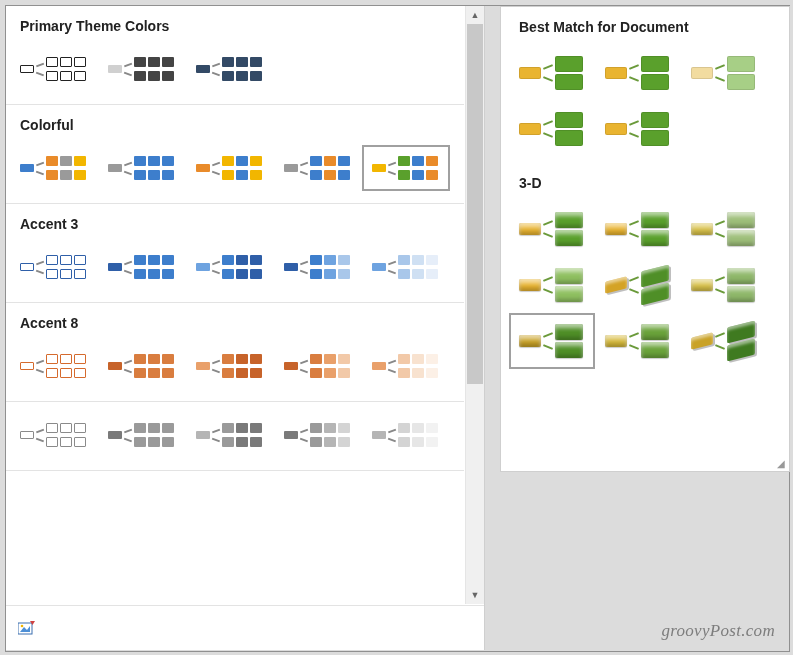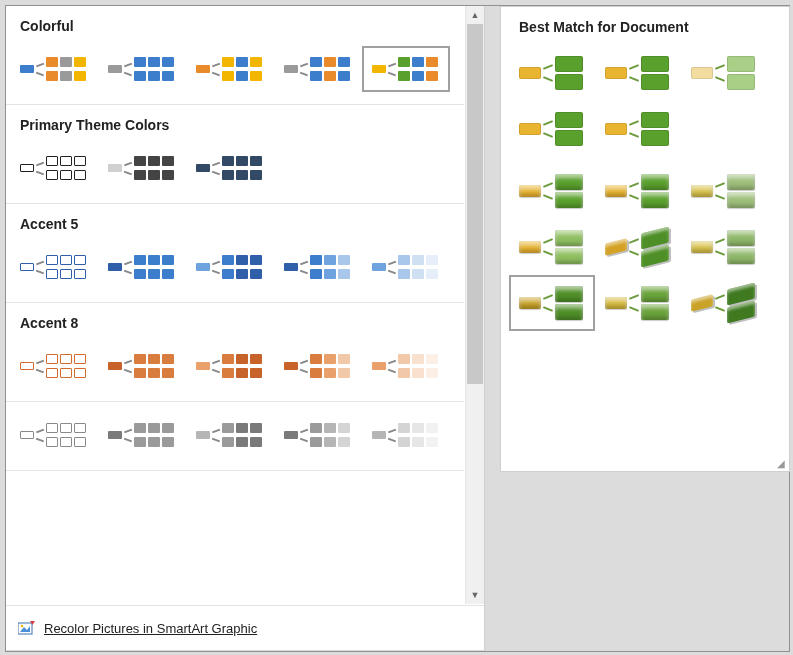--- a/index.html
+++ b/index.html
@@ -295,20 +295,79 @@
 }
 </style>
 </head>
 <body>
 
 <div class="frame">
 
   <div class="left-panel">
     <div class="left-scroll" id="left-scroll">
         <div class="section">
+          <div class="section-header">Primary Theme Colors</div>
+          <div class="thumbs-row">
+            <div class="thumb">
+              <div class="sa outline" style="--c1: #222;">
+                <div class="lead" style="background: rgb(34, 34, 34);"></div>
+                <div class="conn"></div>
+                <div class="pair p1">
+                  <div class="b" style="background: rgb(34, 34, 34);"></div>
+                  <div class="b" style="background: rgb(34, 34, 34);"></div>
+                </div>
+                <div class="pair p2">
+                  <div class="b" style="background: rgb(34, 34, 34);"></div>
+                  <div class="b" style="background: rgb(34, 34, 34);"></div>
+                </div>
+                <div class="pair p3">
+                  <div class="b" style="background: rgb(34, 34, 34);"></div>
+                  <div class="b" style="background: rgb(34, 34, 34);"></div>
+                </div>
+              </div>
+            </div>
+            <div class="thumb">
+              <div class="sa" style="--c1: #d0d0d0;">
+                <div class="lead" style="background: rgb(208, 208, 208);"></div>
+                <div class="conn"></div>
+                <div class="pair p1">
+                  <div class="b" style="background: rgb(68, 68, 68);"></div>
+                  <div class="b" style="background: rgb(68, 68, 68);"></div>
+                </div>
+                <div class="pair p2">
+                  <div class="b" style="background: rgb(68, 68, 68);"></div>
+                  <div class="b" style="background: rgb(68, 68, 68);"></div>
+                </div>
+                <div class="pair p3">
+                  <div class="b" style="background: rgb(68, 68, 68);"></div>
+                  <div class="b" style="background: rgb(68, 68, 68);"></div>
+                </div>
+              </div>
+            </div>
+            <div class="thumb">
+              <div class="sa" style="--c1: #334a66;">
+                <div class="lead" style="background: rgb(51, 74, 102);"></div>
+                <div class="conn"></div>
+                <div class="pair p1">
+                  <div class="b" style="background: rgb(51, 74, 102);"></div>
+                  <div class="b" style="background: rgb(51, 74, 102);"></div>
+                </div>
+                <div class="pair p2">
+                  <div class="b" style="background: rgb(51, 74, 102);"></div>
+                  <div class="b" style="background: rgb(51, 74, 102);"></div>
+                </div>
+                <div class="pair p3">
+                  <div class="b" style="background: rgb(51, 74, 102);"></div>
+                  <div class="b" style="background: rgb(51, 74, 102);"></div>
+                </div>
+              </div>
+            </div>
+          </div>
+        </div>
+        <div class="section">
           <div class="section-header">Colorful</div>
           <div class="thumbs-row">
             <div class="thumb">
               <div class="sa" style="--c1: #3d7ecc;">
                 <div class="lead" style="background: rgb(61, 126, 204);"></div>
                 <div class="conn"></div>
                 <div class="pair p1">
                   <div class="b" style="background: rgb(233, 139, 42);"></div>
                   <div class="b" style="background: rgb(233, 139, 42);"></div>
                 </div>
@@ -390,80 +449,21 @@
                 </div>
                 <div class="pair p3">
                   <div class="b" style="background: rgb(233, 139, 42);"></div>
                   <div class="b" style="background: rgb(233, 139, 42);"></div>
                 </div>
               </div>
             </div>
           </div>
         </div>
         <div class="section">
-          <div class="section-header">Primary Theme Colors</div>
-          <div class="thumbs-row">
-            <div class="thumb">
-              <div class="sa outline" style="--c1: #222;">
-                <div class="lead" style="background: rgb(34, 34, 34);"></div>
-                <div class="conn"></div>
-                <div class="pair p1">
-                  <div class="b" style="background: rgb(34, 34, 34);"></div>
-                  <div class="b" style="background: rgb(34, 34, 34);"></div>
-                </div>
-                <div class="pair p2">
-                  <div class="b" style="background: rgb(34, 34, 34);"></div>
-                  <div class="b" style="background: rgb(34, 34, 34);"></div>
-                </div>
-                <div class="pair p3">
-                  <div class="b" style="background: rgb(34, 34, 34);"></div>
-                  <div class="b" style="background: rgb(34, 34, 34);"></div>
-                </div>
-              </div>
-            </div>
-            <div class="thumb">
-              <div class="sa" style="--c1: #d0d0d0;">
-                <div class="lead" style="background: rgb(208, 208, 208);"></div>
-                <div class="conn"></div>
-                <div class="pair p1">
-                  <div class="b" style="background: rgb(68, 68, 68);"></div>
-                  <div class="b" style="background: rgb(68, 68, 68);"></div>
-                </div>
-                <div class="pair p2">
-                  <div class="b" style="background: rgb(68, 68, 68);"></div>
-                  <div class="b" style="background: rgb(68, 68, 68);"></div>
-                </div>
-                <div class="pair p3">
-                  <div class="b" style="background: rgb(68, 68, 68);"></div>
-                  <div class="b" style="background: rgb(68, 68, 68);"></div>
-                </div>
-              </div>
-            </div>
-            <div class="thumb">
-              <div class="sa" style="--c1: #334a66;">
-                <div class="lead" style="background: rgb(51, 74, 102);"></div>
-                <div class="conn"></div>
-                <div class="pair p1">
-                  <div class="b" style="background: rgb(51, 74, 102);"></div>
-                  <div class="b" style="background: rgb(51, 74, 102);"></div>
-                </div>
-                <div class="pair p2">
-                  <div class="b" style="background: rgb(51, 74, 102);"></div>
-                  <div class="b" style="background: rgb(51, 74, 102);"></div>
-                </div>
-                <div class="pair p3">
-                  <div class="b" style="background: rgb(51, 74, 102);"></div>
-                  <div class="b" style="background: rgb(51, 74, 102);"></div>
-                </div>
-              </div>
-            </div>
-          </div>
-        </div>
-        <div class="section">
-          <div class="section-header">Accent 5</div>
+          <div class="section-header">Accent 3</div>
           <div class="thumbs-row">
             <div class="thumb">
               <div class="sa outline" style="--c1: #2f5fa8;">
                 <div class="lead" style="background: rgb(47, 95, 168);"></div>
                 <div class="conn"></div>
                 <div class="pair p1">
                   <div class="b" style="background: rgb(47, 95, 168);"></div>
                   <div class="b" style="background: rgb(47, 95, 168);"></div>
                 </div>
                 <div class="pair p2">
@@ -751,21 +751,20 @@
 
     <div class="footer-bar">
       <span class="icon">
         <svg viewBox="0 0 18 16">
           <rect x="0" y="3" width="14" height="11" fill="#fff" stroke="#3a6fb0" stroke-width="1"></rect>
           <polygon points="2,12 6,7 9,10 12,6 12,12" fill="#4d8fd6"></polygon>
           <circle cx="4" cy="6" r="1.3" fill="#f2b600"></circle>
           <path d="M12 1 L17 1 L14.5 5 Z" fill="#d04040"></path>
         </svg>
       </span>
-      <span class="footer-link" id="footer-link"><span style="text-decoration:underline">R</span>ecolor Pictures in SmartArt Graphic</span>
     </div>
   </div>
 
   <div class="right-panel">
     <div class="right-inner" id="right-inner">
         <div class="r-section-header">Best Match for Document</div>
         <div class="r-grid">
           <div class="r-thumb">
             <div class="rsa flat">
               <div class="rlead" style="background: rgb(233, 180, 48);"></div>
@@ -800,20 +799,21 @@
           </div>
           <div class="r-thumb">
             <div class="rsa flat">
               <div class="rlead" style="background: rgb(233, 180, 48);"></div>
               <div class="rconn"></div>
               <div class="rb rb1" style="background: rgb(90, 160, 44);"></div>
               <div class="rb rb2" style="background: rgb(90, 160, 44);"></div>
             </div>
           </div>
         </div>
+        <div class="r-section-header">3-D</div>
         <div class="r-grid">
           <div class="r-thumb">
             <div class="rsa threed">
               <div class="rlead" style="background: rgb(233, 180, 48);"></div>
               <div class="rconn"></div>
               <div class="rb rb1" style="background: rgb(90, 160, 44);"></div>
               <div class="rb rb2" style="background: rgb(90, 160, 44);"></div>
             </div>
           </div>
           <div class="r-thumb">
@@ -878,13 +878,14 @@
               <div class="rconn"></div>
               <div class="rb rb1" style="background: rgb(63, 122, 32);"></div>
               <div class="rb rb2" style="background: rgb(63, 122, 32);"></div>
             </div>
           </div>
         </div>
       </div>
     <div class="resize-grip">◢</div>
   </div>
 
+  <div class="watermark">groovyPost.com</div>
 </div>
 
 </body></html>

